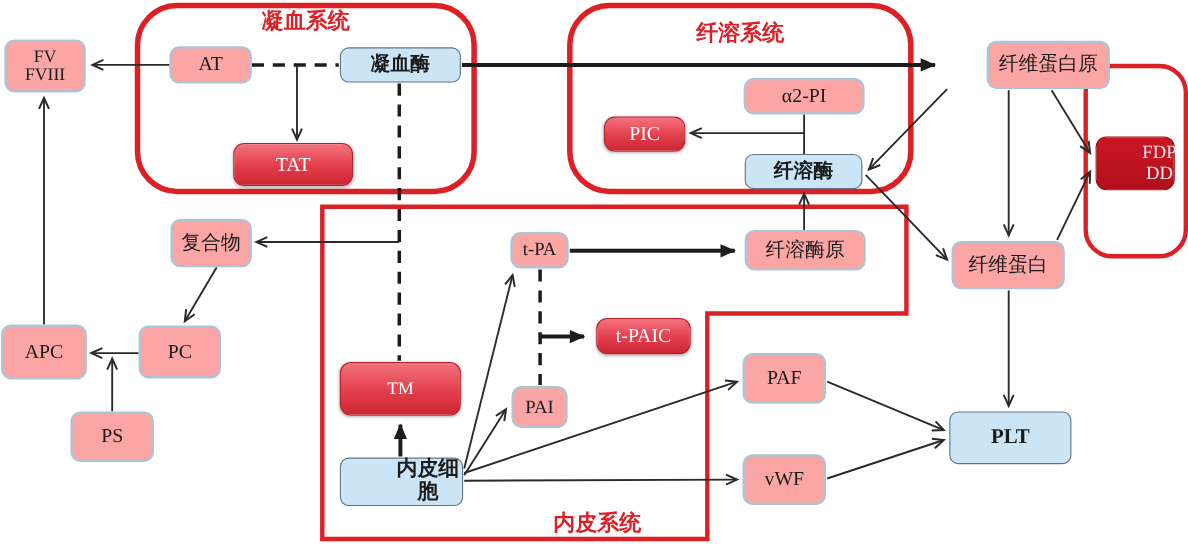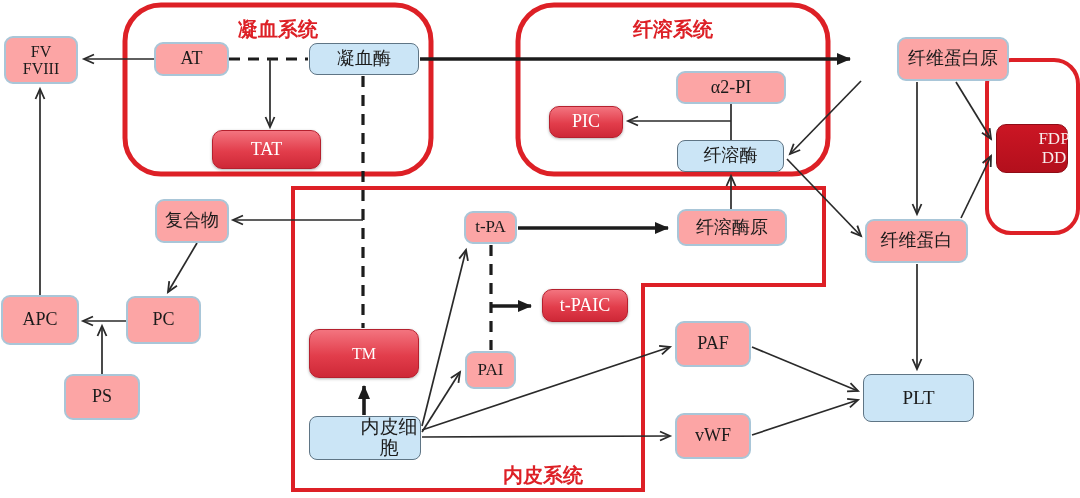--- a/index.html
+++ b/index.html
@@ -2,21 +2,21 @@
 <html><head>
 <meta charset="utf-8">
 <style>
   html,body{margin:0;padding:0;background:#ffffff;}
   .canvas{position:relative;width:1080px;height:498px;background:#fff;overflow:hidden;
           font-family:"Liberation Serif","DejaVu Serif",serif;}
   svg.layer{position:absolute;left:0;top:0;width:1080px;height:498px;}
   .node{position:absolute;display:flex;flex-direction:column;align-items:center;justify-content:center;
         box-sizing:border-box;text-align:center;color:#1b1b1b;font-size:18px;line-height:1.08;z-index:3;}
   .white{background:#fca5a5;border:2px solid #a9c6d8;border-radius:9px;}
-  .blue{background:#cbe5f6;border:1.5px solid #5f7585;border-radius:8px;}
+  .blue{background:#cbe5f6;border:1.5px solid #5f7585;border-radius:8px;font-weight:bold;}
   .rednode{background:linear-gradient(180deg,#f3747f 0%,#e23d4b 55%,#ce2837 100%);
            border:1px solid #b5202e;border-radius:10px;color:#ffffff;
            box-shadow:0 1px 3px rgba(0,0,0,.3);}
   .darkred{background:linear-gradient(180deg,#cb1624,#b30f1c);border:1px solid #8f0c16;
            border-radius:10px;color:#f8ecec;padding-left:44px;}
   .gtitle{position:absolute;color:#dd2026;font-weight:bold;z-index:4;
           font-family:"Liberation Sans","DejaVu Sans",sans-serif;font-size:20px;text-align:center;}
   .fs16{font-size:16px;}
   .fs17{font-size:17px;}
 </style>
@@ -74,21 +74,21 @@
     </g>
 
     <g stroke="#1c1c1c" stroke-width="3.6" fill="none">
       <path d="M364 415 L364 386" marker-end="url(#ak)"></path>
       <path d="M518 228 L668 228" marker-end="url(#ak)"></path>
       <path d="M420 59 L850 59" marker-end="url(#ak)"></path>
       <path d="M491 306 L531 306" marker-end="url(#ak)"></path>
     </g>
   </svg>
 
-  <div class="gtitle" style="left:125px;top:16px;width:306px;">凝血系统</div>
+  <div class="gtitle" style="left:125px;top:5px;width:306px;">凝血系统</div>
   <div class="gtitle" style="left:518px;top:16px;width:310px;">纤溶系统</div>
   <div class="gtitle" style="left:453px;top:462px;width:180px;">内皮系统</div>
 
   <div class="node white fs16" style="left:4px;top:36px;width:74px;height:48px;">
     <span>FV</span>
     <span>FVIII</span>
   </div>
   <div class="node white" style="left:154px;top:42px;width:75px;height:34px;">AT</div>
   <div class="node white" style="left:155px;top:199px;width:74px;height:44px;">复合物</div>
   <div class="node white" style="left:1px;top:295px;width:78px;height:50px;">APC</div>

